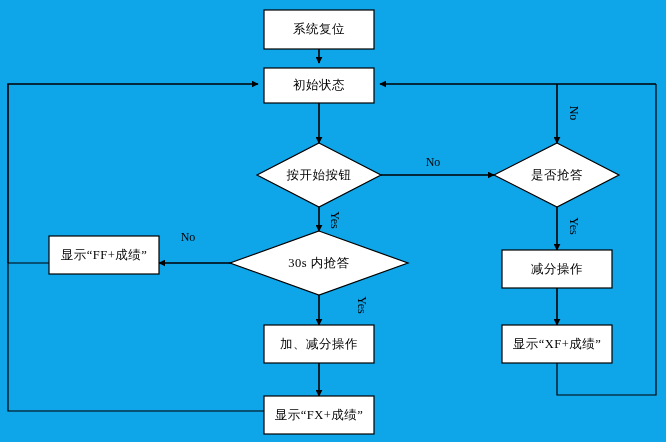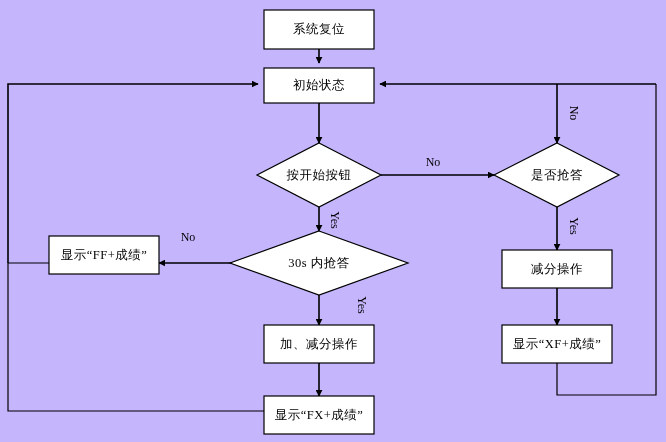--- a/index.html
+++ b/index.html
@@ -10,21 +10,21 @@
   body {
     width: 666px;
     height: 442px;
     font-family: "Liberation Serif", "DejaVu Serif", serif;
     overflow: hidden;
   }
   #flowchart-root {
     position: relative;
     width: 666px;
     height: 442px;
-    background: #c4b5fd;
+    background: #0ea5e9;
     text-align: center;
   }
   svg#flow-svg {
     display: block;
     width: 666px;
     height: 442px;
   }
   .node-box {
     fill: #ffffff;
     stroke: #000000;

